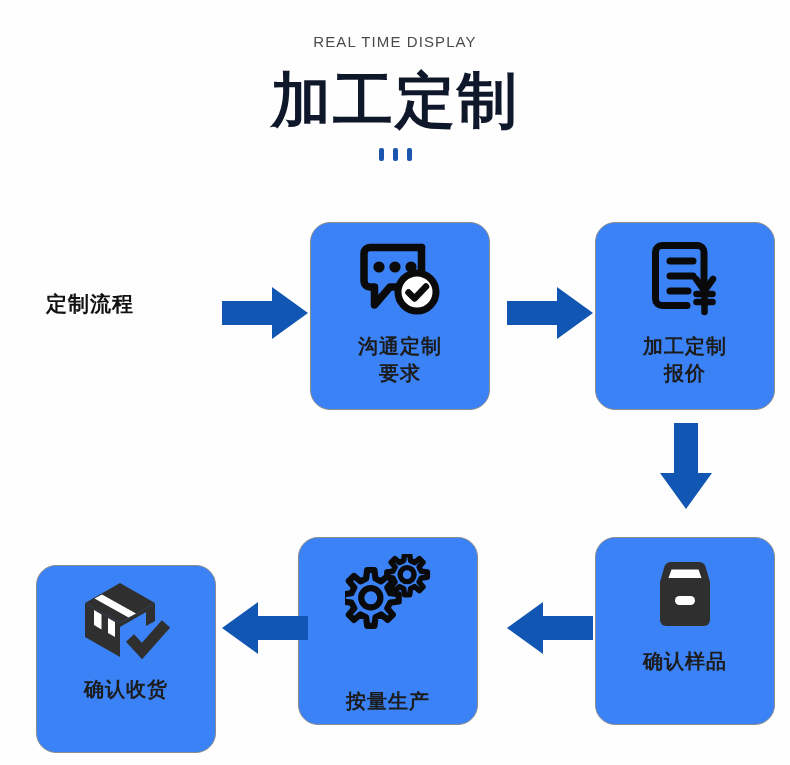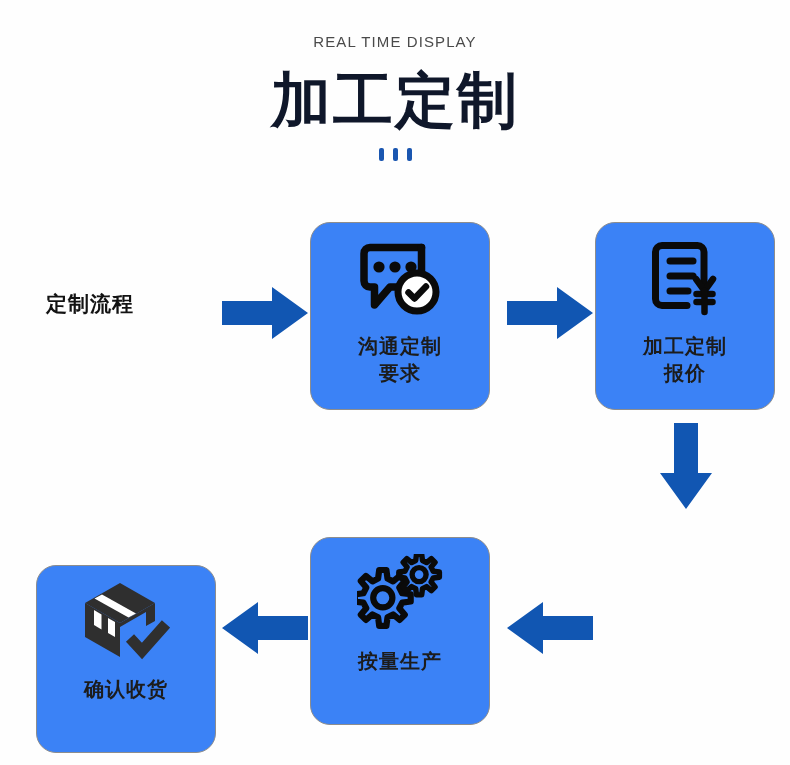--- a/index.html
+++ b/index.html
@@ -91,21 +91,21 @@
     line-height: 1.35;
     letter-spacing: 1px;
     white-space: pre-line;
     margin-top: -2px;
   }
 
   
   .card-1 { left: 310px; top: 222px; }
   .card-2 { left: 595px; top: 222px; }
   .card-3 { left: 595px; top: 537px; }
-  .card-4 { left: 310px; top: 537px; }
+  .card-4 { left: 298px; top: 537px; gap: 40px; }
   .card-5 { left: 36px;  top: 537px; margin-top: 28px; }
 
   
   .flow-caption {
     position: absolute;
     left: 46px;
     top: 293px;
     font-size: 21px;
     font-weight: 700;
     color: #121212;
@@ -193,20 +193,30 @@
     <div class="card-label">加工定制
 报价</div>
   </div>
 
   <div class="arrow arrow-c">
     <svg width="52" height="86" viewBox="0 0 52 86">
       <path d="M14 0 V50 H0 L26 86 L52 50 H38 V0 Z" fill="#1156b2"></path>
     </svg>
   </div>
 
+  <div class="card card-3">
+    <div class="icon-wrap">
+      <svg width="78" height="72" viewBox="0 0 78 72">
+        <path d="M14 24 L18.5 8.5 A7 7 0 0 1 25 4 H53 A7 7 0 0 1 59.5 8.5 L64 24 V62 A6 6 0 0 1 58 68 H20 A6 6 0 0 1 14 62 Z" fill="#2f2f2f"></path>
+        <path d="M22.5 20 L25.5 11.5 H52.5 L55.5 20 Z" fill="#ffffff"></path>
+        <rect x="29" y="38" width="20" height="9" rx="4.5" fill="#ffffff"></rect>
+      </svg>
+    </div>
+    <div class="card-label">确认样品</div>
+  </div>
 
   <div class="arrow arrow-d">
     <svg width="86" height="52" viewBox="0 0 86 52">
       <path d="M86 14 H36 V0 L0 26 L36 52 V38 H86 Z" fill="#1156b2"></path>
     </svg>
   </div>
 
   <div class="card card-4">
     <div class="icon-wrap">
       <svg width="86" height="80" viewBox="0 0 86 80">

